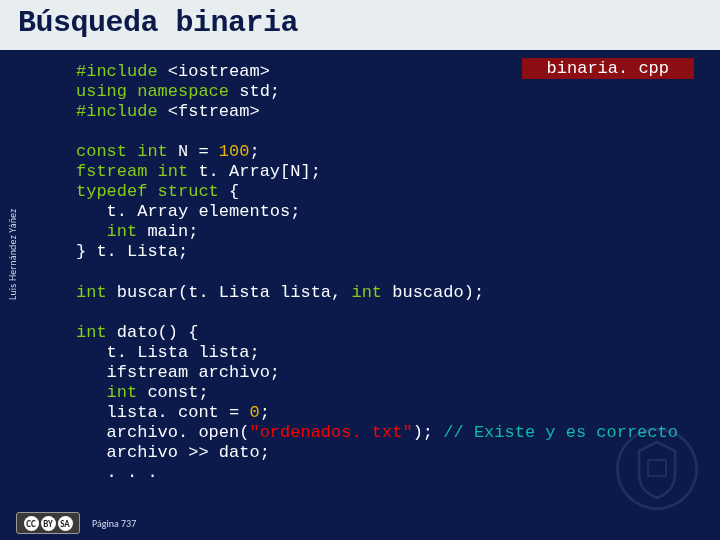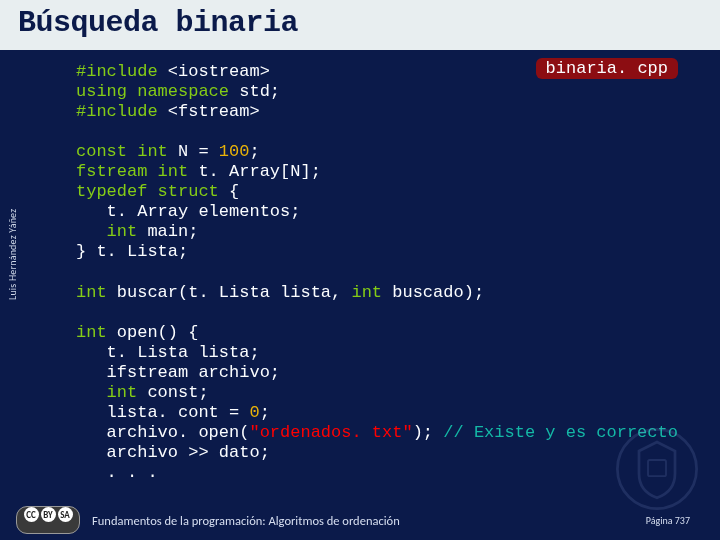--- a/index.html
+++ b/index.html
@@ -16,27 +16,27 @@
   }
   .title {
     color: #0b1a4a;
     font-size: 30px;
     font-weight: 600;
     letter-spacing: -0.5px;
     font-family: Liberation Mono, monospace;
   }
   .filename-badge {
     position: absolute;
-    top: 58px; right: 42px;
+    top: 58px; right: 26px;
     background: #8c0d12;
     color: #fbfdff;
     font-family: Consolas, "Courier New", monospace;
     font-size: 17px;
-    padding: 1px 10px;
-    border-radius: 6px;
+    padding: 1px 25px;
+    border-radius: 0;
   }
   .code {
     padding: 10px 0 0 76px;
     font-family: Consolas, "Courier New", monospace;
     font-size: 17px;
     line-height: 1.18;
     color: #fbfdff;
     white-space: pre;
   }
   .k { color: #84cc16; }   
@@ -56,25 +56,25 @@
   }
   .footer {
     position: absolute;
     bottom: 6px; left: 0; right: 0;
     display: flex; align-items: center;
     padding: 0 30px 0 16px;
     color: #d6def0;
     font-size: 12.5px;
   }
   .cc-badge {
-    width: 64px; height: 28px;
+    width: 64px; height: 22px;
     background: #3a3a3a;
     border: 1px solid #999;
-    border-radius: 11px;
-    display: flex; justify-content: center;
+    border-radius: 3px;
+    display: flex; align-items: center; justify-content: center;
     gap: 2px; margin-right: 12px;
   }
   .cc-badge .c1 {
     width: 15px; height: 15px; border-radius: 50%;
     background: #fff; color: #222;
     font-size: 9px; font-weight: 700;
     display: flex; align-items: center; justify-content: center;
   }
   .footer-text { flex: 1; }
   .page-no { font-size: 10px; }
@@ -100,21 +100,21 @@
 
 <span class="k">const int</span><span> N = </span><span class="n">100</span><span>;</span>
 <span class="k">fstream int</span><span> t. Array[N];</span>
 <span class="k">typedef struct</span><span> {</span>
 <span>   t. Array elementos;</span>
 <span>   </span><span class="k">int</span><span> main;</span>
 <span>} t. Lista;</span>
 
 <span class="k">int</span><span> buscar(t. Lista lista, </span><span class="k">int</span><span> buscado);</span>
 
-<span class="k">int</span><span> open() {</span>
+<span class="k">int</span><span> dato() {</span>
 <span>   t. Lista lista;</span>
 <span>   ifstream archivo;</span>
 <span>   </span><span class="k">int</span><span> const;</span>
 <span>   lista. cont = </span><span class="n">0</span><span>;</span>
 <span>   archivo. open(</span><span class="s">"ordenados. txt"</span><span>); </span><span class="c">// Existe y es correcto</span>
 <span>   archivo &gt;&gt; dato;</span>
 <span>   . . .</span></div>
 
 <div class="sidebar">Luis Hernández Yáñez</div>
 
@@ -123,15 +123,14 @@
   <path d="M30 30 L50 20 L70 30 L70 55 Q70 75 50 82 Q30 75 30 55 Z" fill="none" stroke="#7c8fc9" stroke-width="3"></path>
   <rect x="40" y="40" width="20" height="18" rx="2" fill="none" stroke="#7c8fc9" stroke-width="2"></rect>
 </svg>
 
 <div class="footer">
   <div class="cc-badge">
     <div class="c1">CC</div>
     <div class="c1">BY</div>
     <div class="c1">SA</div>
   </div>
-  <div class="footer-text">Fundamentos de la programación: Algoritmos de ordenación</div>
   <div class="page-no">Página 737</div>
 </div>
 
 </body></html>

